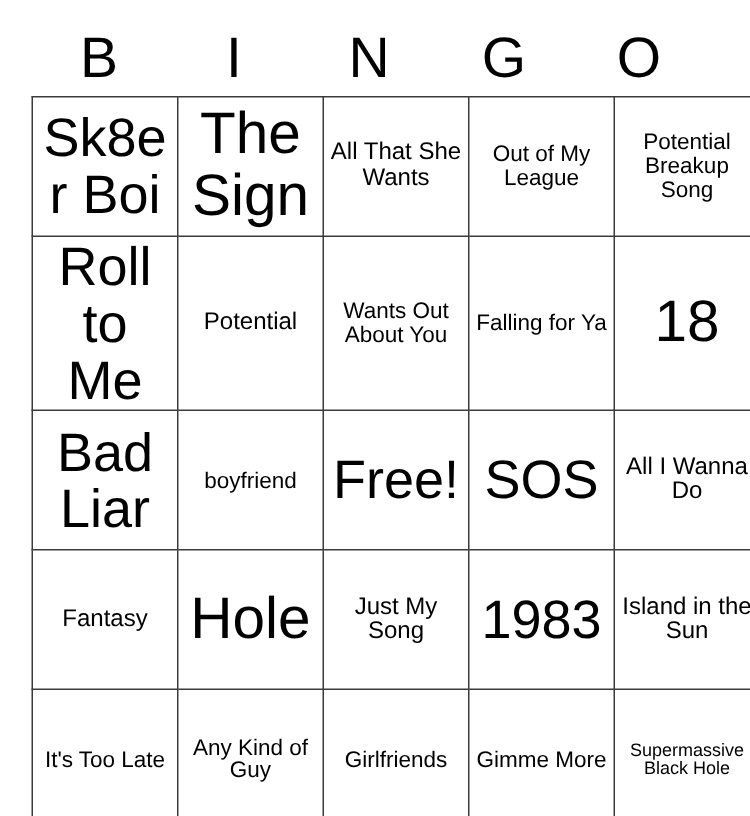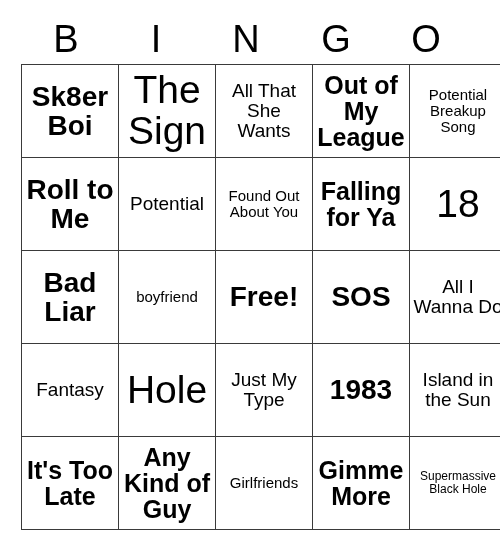--- a/index.html
+++ b/index.html
@@ -65,23 +65,23 @@
     word-wrap: break-word;
   }
   .cell-text {
     display: block;
     line-height: 1.05;
     color: #000000;
   }
 
   
   .fs-xl  { font-size: 39px; }
-  .fs-lg  { font-size: 28px; font-weight: bold; }
-  .fs-md  { font-size: 25px; font-weight: bold; }
-  .fs-sm  { font-size: 19px; }
+  .fs-lg  { font-size: 36px; }
+  .fs-md  { font-size: 15px; }
+  .fs-sm  { font-size: 16px; }
   .fs-xs  { font-size: 15px; }
   .fs-xxs { font-size: 12px; }
 </style>
 </head>
 <body>
 
 <div id="card">
 
   <div id="header-row">
     <div class="header-letter">B</div>
@@ -111,21 +111,21 @@
           </td>
       </tr>
       <tr>
         <td>
             <span class="cell-text fs-lg">Roll to Me</span>
           </td>
         <td>
             <span class="cell-text fs-sm">Potential</span>
           </td>
         <td>
-            <span class="cell-text fs-xs">Found Out About You</span>
+            <span class="cell-text fs-xs">Wants Out About You</span>
           </td>
         <td>
             <span class="cell-text fs-md">Falling for Ya</span>
           </td>
         <td>
             <span class="cell-text fs-xl">18</span>
           </td>
       </tr>
       <tr>
         <td>
@@ -145,21 +145,21 @@
           </td>
       </tr>
       <tr>
         <td>
             <span class="cell-text fs-sm">Fantasy</span>
           </td>
         <td>
             <span class="cell-text fs-xl">Hole</span>
           </td>
         <td>
-            <span class="cell-text fs-sm">Just My Type</span>
+            <span class="cell-text fs-sm">Just My Song</span>
           </td>
         <td>
             <span class="cell-text fs-lg">1983</span>
           </td>
         <td>
             <span class="cell-text fs-sm">Island in the Sun</span>
           </td>
       </tr>
       <tr>
         <td>

